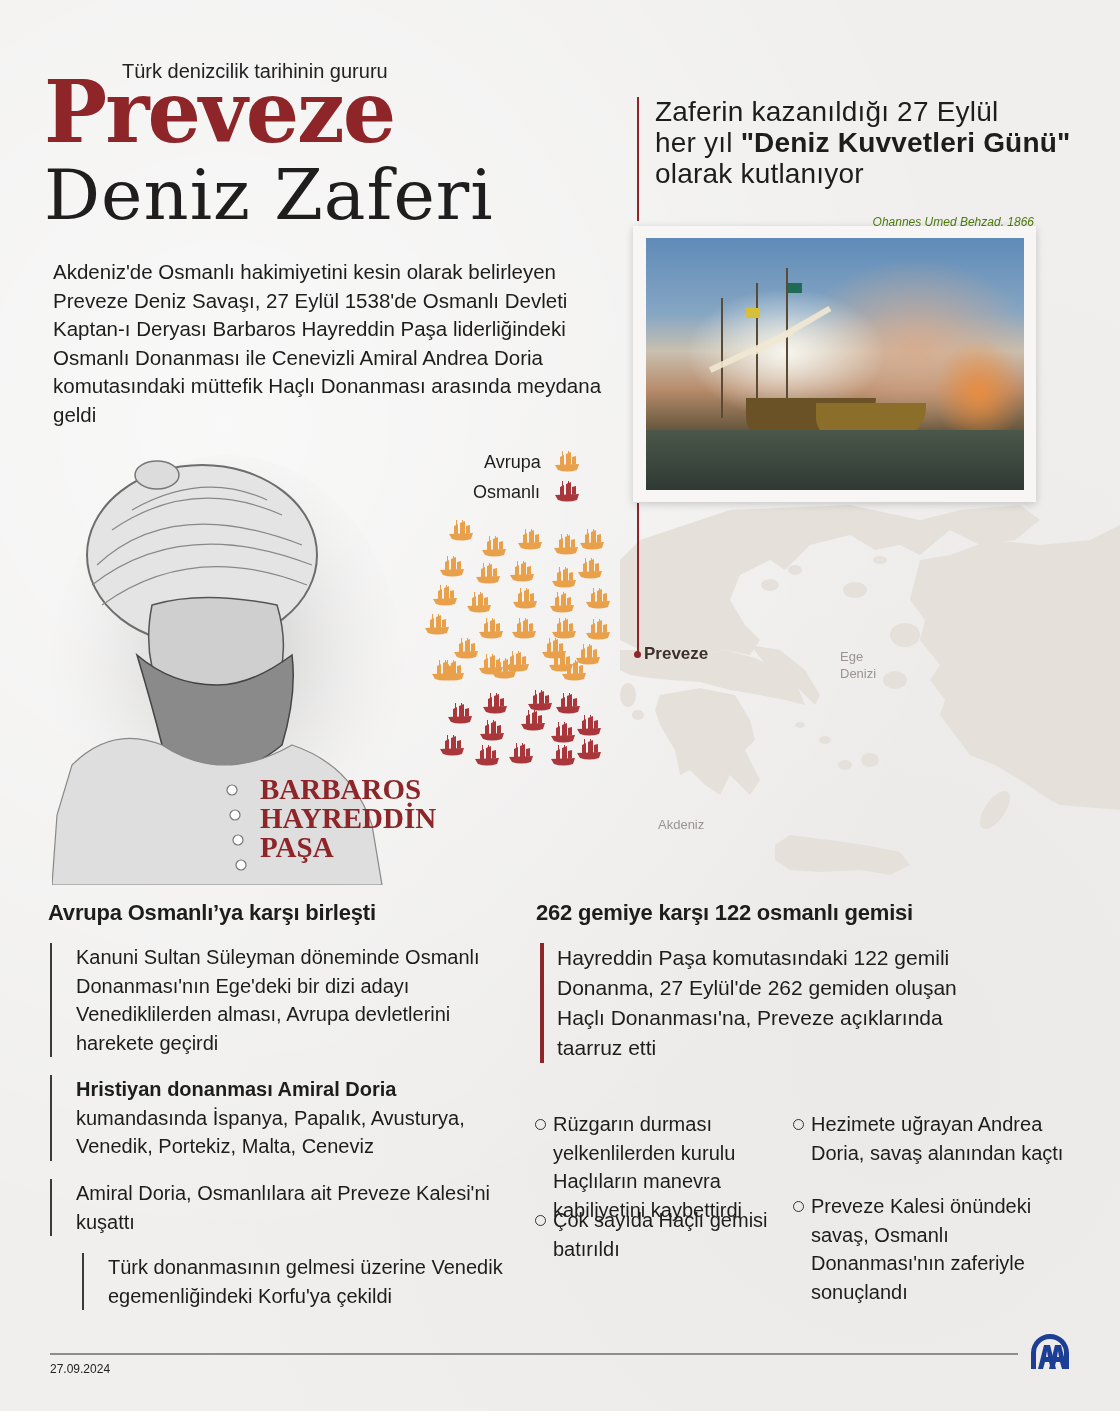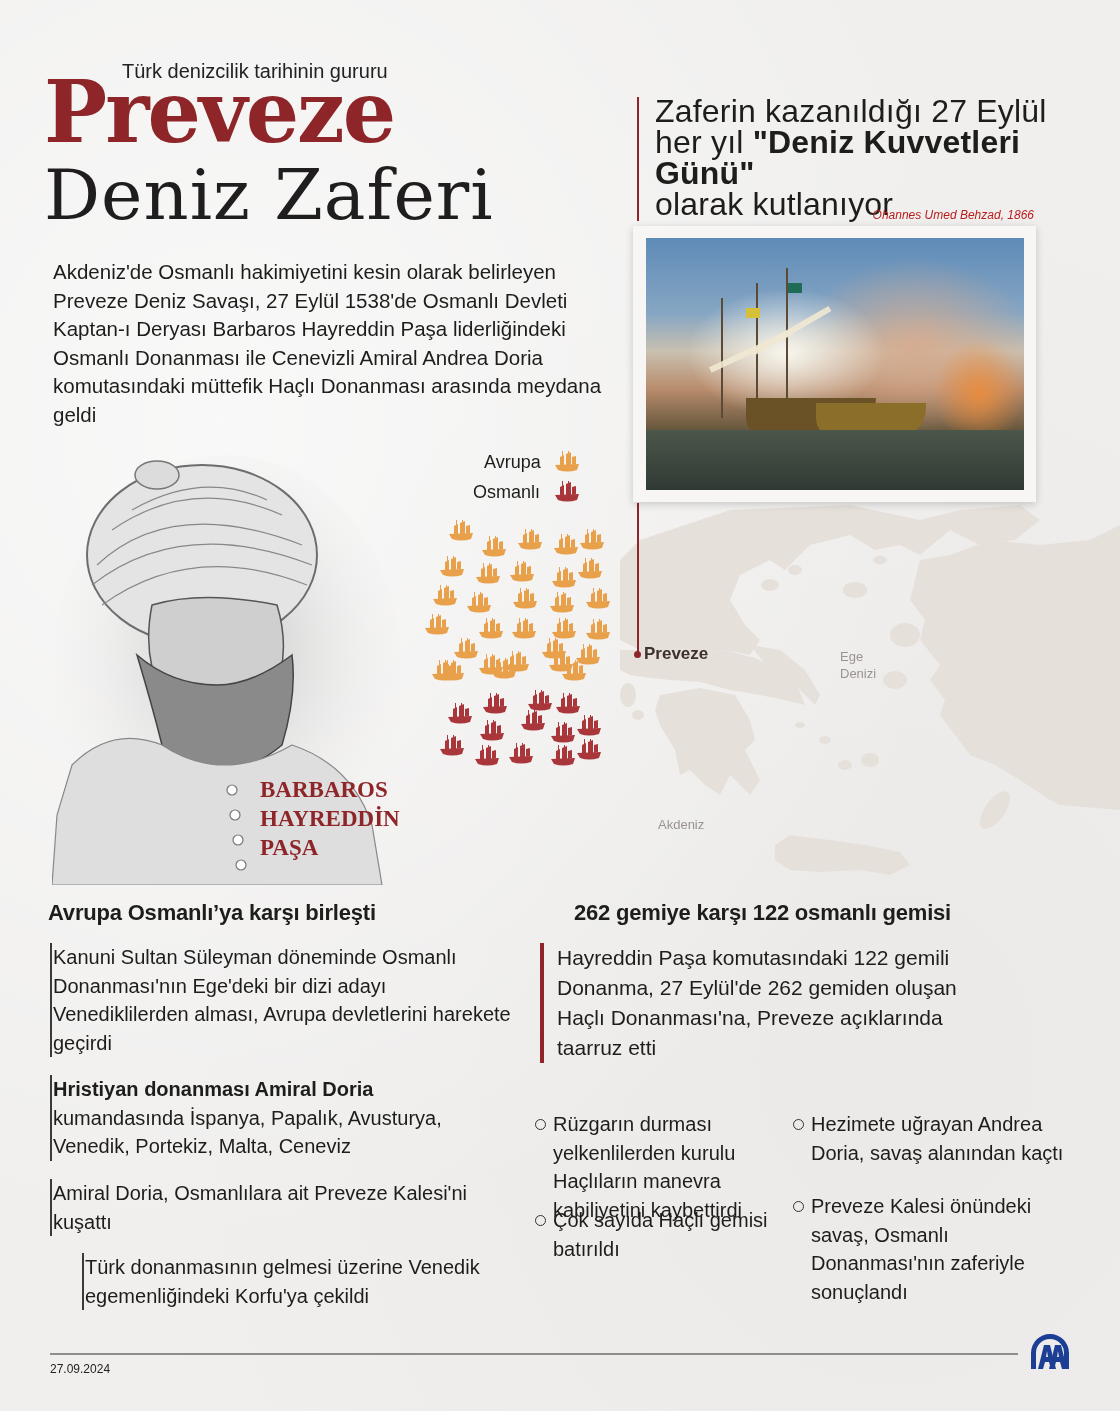--- a/index.html
+++ b/index.html
@@ -38,25 +38,25 @@
 
     .intro {
       left: 53px; top: 258px; width: 560px;
       font-size: 20.5px; line-height: 28.5px; color: #1d1d1b;
     }
 
     
     .vline-red { background: #8e2528; width: 2px; }
     .quote {
       left: 655px; top: 96px; width: 420px;
-      font-size: 32px; line-height: 31px; color: #1d1d1b; letter-spacing: 0.2px;
+      font-size: 28px; line-height: 31px; color: #1d1d1b; letter-spacing: 0.2px;
     }
     .quote b { font-weight: 700; }
     .credit {
-      right: 86px; top: 208px; font-size: 12px; font-style: italic; color: #b91c1c;
+      right: 86px; top: 215px; font-size: 12px; font-style: italic; color: #4d7c0f;
     }
 
     
     .painting-frame {
       left: 633px; top: 226px; width: 403px; height: 276px;
       background: #f7f6f4;
       box-shadow: 0 2px 8px rgba(0,0,0,0.18);
     }
     .painting {
       position: absolute; left: 13px; top: 12px; width: 378px; height: 252px;
@@ -82,26 +82,26 @@
 
     
     .legend-text { font-size: 18px; color: #1d1d1b; text-align: right; }
     .ship { position: absolute; width: 28px; height: 22px; }
 
     
     .portrait { left: 52px; top: 455px; width: 370px; height: 430px; }
     .name-block {
       left: 260px; top: 775px;
       font-family: "Liberation Serif", "DejaVu Serif", serif;
-      font-weight: 700; font-size: 23px; line-height: 29px; color: #8e2528;
+      font-weight: 700; font-size: 29px; line-height: 29px; color: #8e2528;
     }
 
     
     .h2 { font-size: 22px; font-weight: 700; color: #1d1d1b; letter-spacing: -0.2px; }
-    .bar-item { position: absolute; left: 50px; width: 470px; padding-left: 1px; border-left: 2px solid #3a3a3a; font-size: 20px; line-height: 28.5px; color: #1d1d1b; }
+    .bar-item { position: absolute; left: 50px; width: 470px; padding-left: 24px; border-left: 2px solid #3a3a3a; font-size: 20px; line-height: 28.5px; color: #1d1d1b; }
     .bar-item .bold { font-weight: 700; display: block; }
 
     
     .red-block { left: 540px; top: 943px; width: 460px; padding-left: 13px; border-left: 4px solid #8e2528; font-size: 21px; line-height: 30px; }
     .bullet { position: absolute; font-size: 20px; line-height: 28.5px; padding-left: 19px; margin-top: 18px; }
     .bullet .circ { position: absolute; left: 1px; top: 9px; width: 11px; height: 11px; border: 1.5px solid #333; border-radius: 50%; }
 
     
     .footer-rule { left: 50px; top: 1353px; width: 968px; height: 2px; background: #8d8d8d; }
     .footer-date { left: 50px; top: 1362px; font-size: 12px; color: #222; }
@@ -384,21 +384,21 @@
   <span class="bold">Hristiyan donanması Amiral Doria</span>
   <span>kumandasında İspanya, Papalık, Avusturya, Venedik, Portekiz, Malta, Ceneviz</span>
 </div>
 <div class="bar-item" style="top:1179px;">
   <span>Amiral Doria, Osmanlılara ait Preveze Kalesi'ni kuşattı</span>
 </div>
 <div class="bar-item" style="top:1253px;margin-left:32px;">
   <span>Türk donanmasının gelmesi üzerine Venedik egemenliğindeki Korfu'ya çekildi</span>
 </div>
 
-<div class="abs h2" style="left:536px; top:900px;margin-left:38px;">262 gemiye karşı 122 osmanlı gemisi</div>
+<div class="abs h2" style="left:536px; top:900px;">262 gemiye karşı 122 osmanlı gemisi</div>
 <div class="abs red-block">Hayreddin Paşa komutasındaki 122 gemili Donanma, 27 Eylül'de 262 gemiden oluşan Haçlı Donanması'na, Preveze açıklarında taarruz etti</div>
 
 <div class="bullet" style="left:534px; top:1092px; width:240px;">
   <span class="circ"></span>
   <span>Rüzgarın durması yelkenlilerden kurulu Haçlıların manevra kabiliyetini kaybettirdi</span>
 </div>
 <div class="bullet" style="left:534px; top:1188px; width:240px;">
   <span class="circ"></span>
   <span>Çok sayıda Haçlı gemisi batırıldı</span>
 </div>

